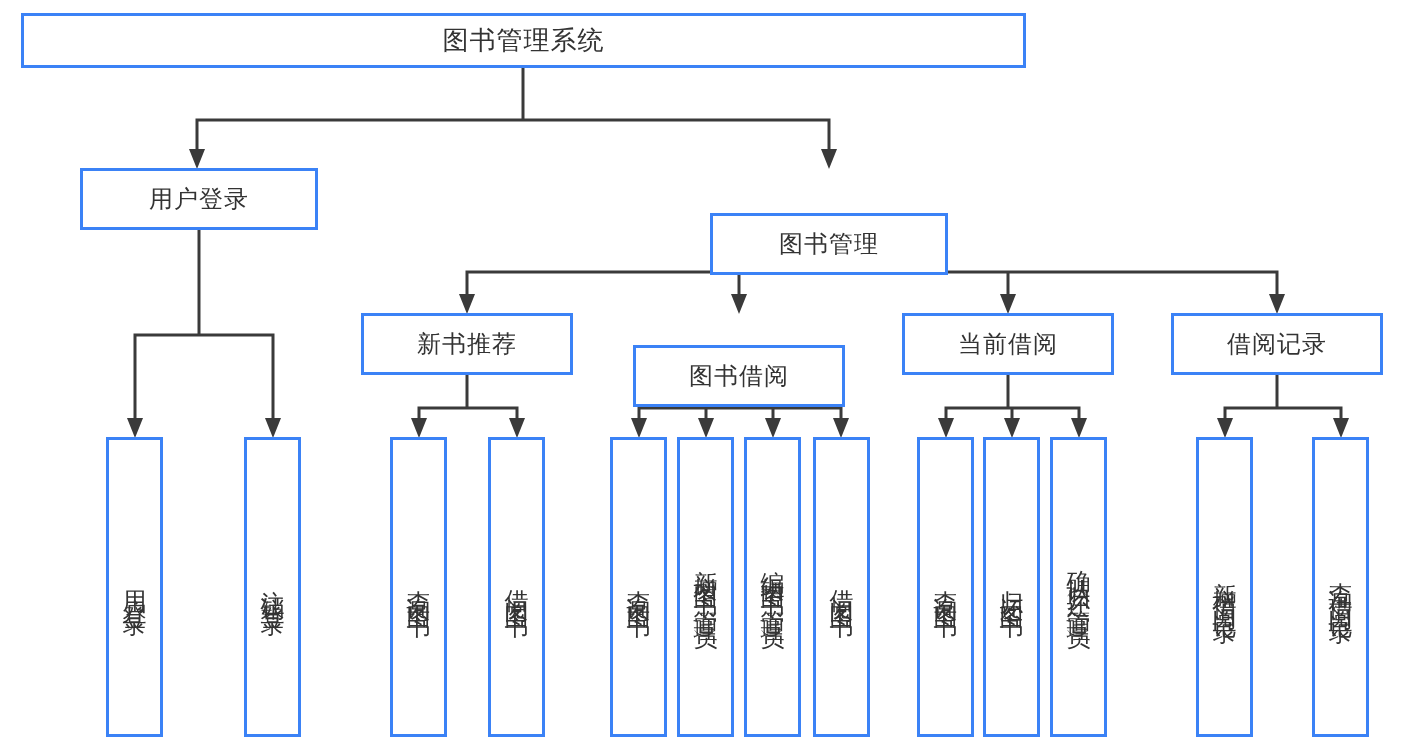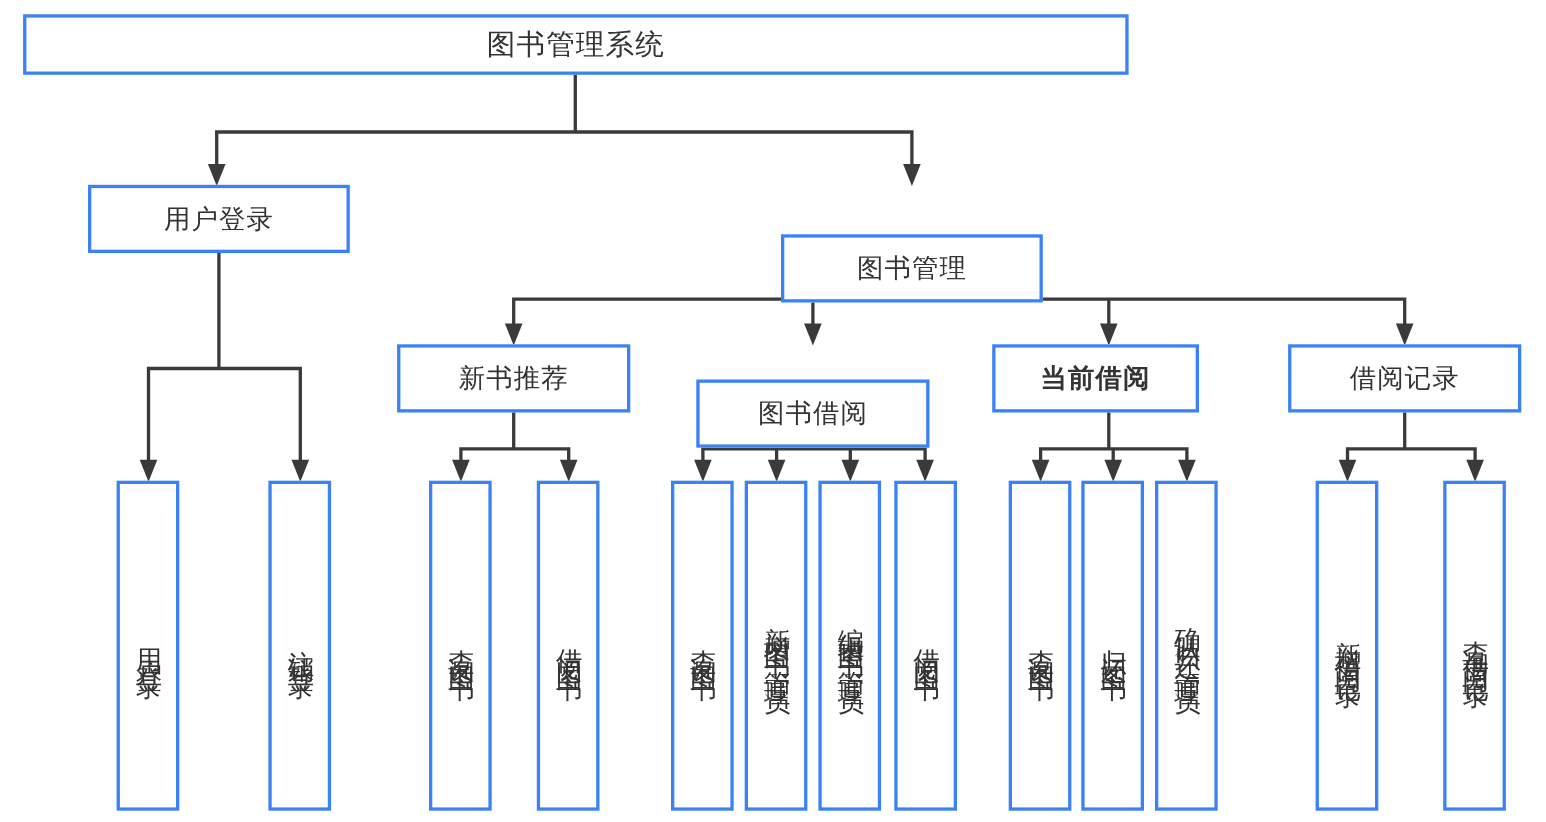--- a/index.html
+++ b/index.html
@@ -115,21 +115,21 @@
   <div class="node h-node" style="left:710px; top:168px; width:238px; height:62px;margin-top:45px;">
     <span>图书管理</span>
   </div>
 
   <div class="node h-node" style="left:361px; top:313px; width:212px; height:62px;">
     <span>新书推荐</span>
   </div>
   <div class="node h-node" style="left:633px; top:313px; width:212px; height:62px;margin-top:32px;">
     <span>图书借阅</span>
   </div>
-  <div class="node h-node" style="left:902px; top:313px; width:188px; height:62px;font-weight:bold;">
+  <div class="node h-node" style="left:902px; top:313px; width:212px; height:62px;">
     <span>当前借阅</span>
   </div>
   <div class="node h-node" style="left:1171px; top:313px; width:212px; height:62px;">
     <span>借阅记录</span>
   </div>
 
   <div class="node v-node" style="left:106px; top:437px; width:57px; height:300px;">
     <span class="v-text">用户登录</span>
   </div>
   <div class="node v-node" style="left:244px; top:437px; width:57px; height:300px;">

